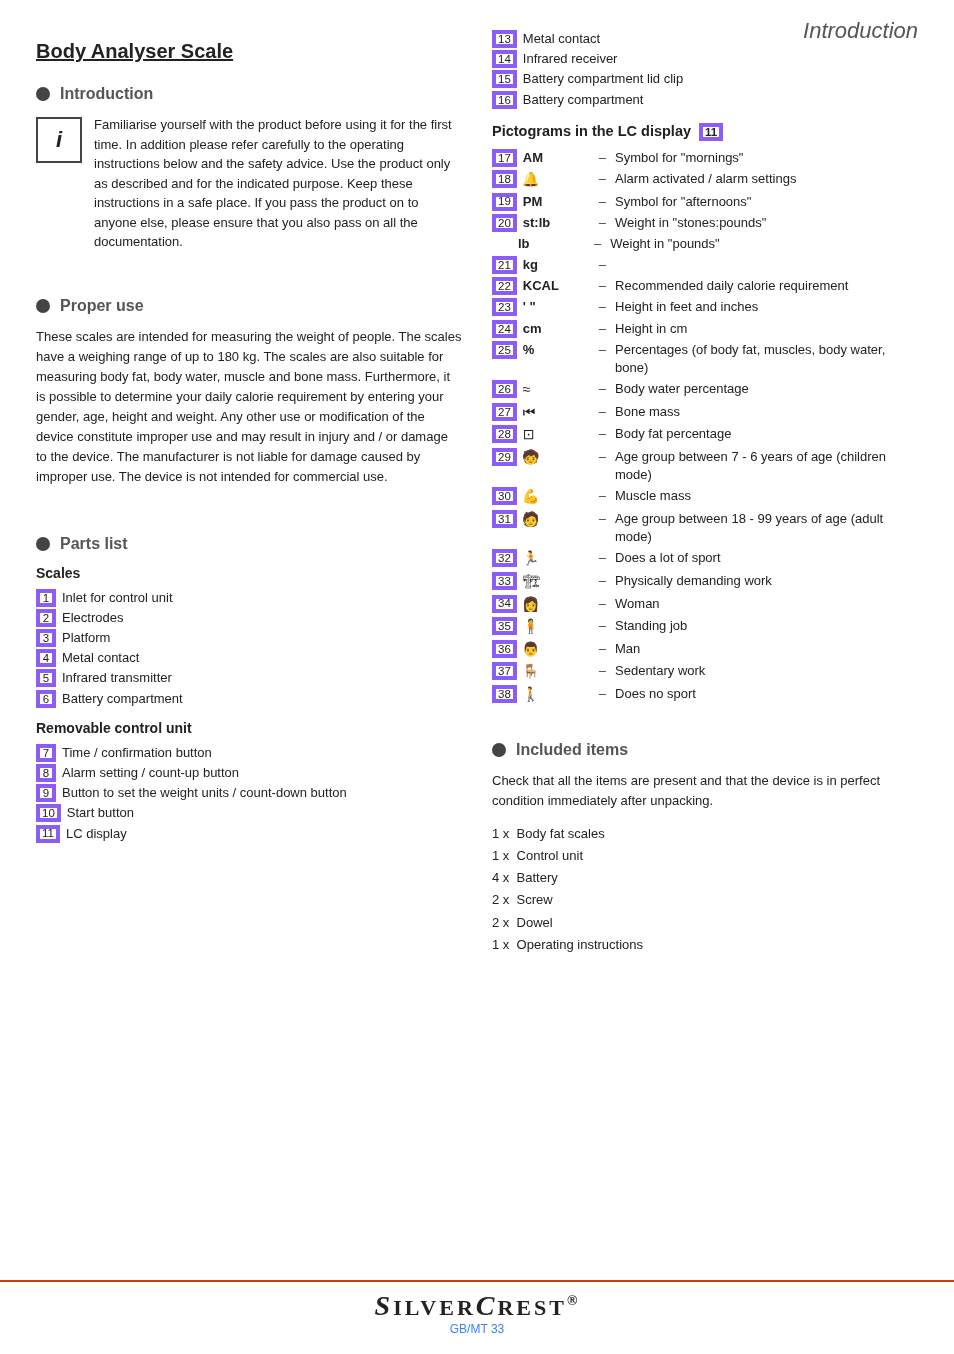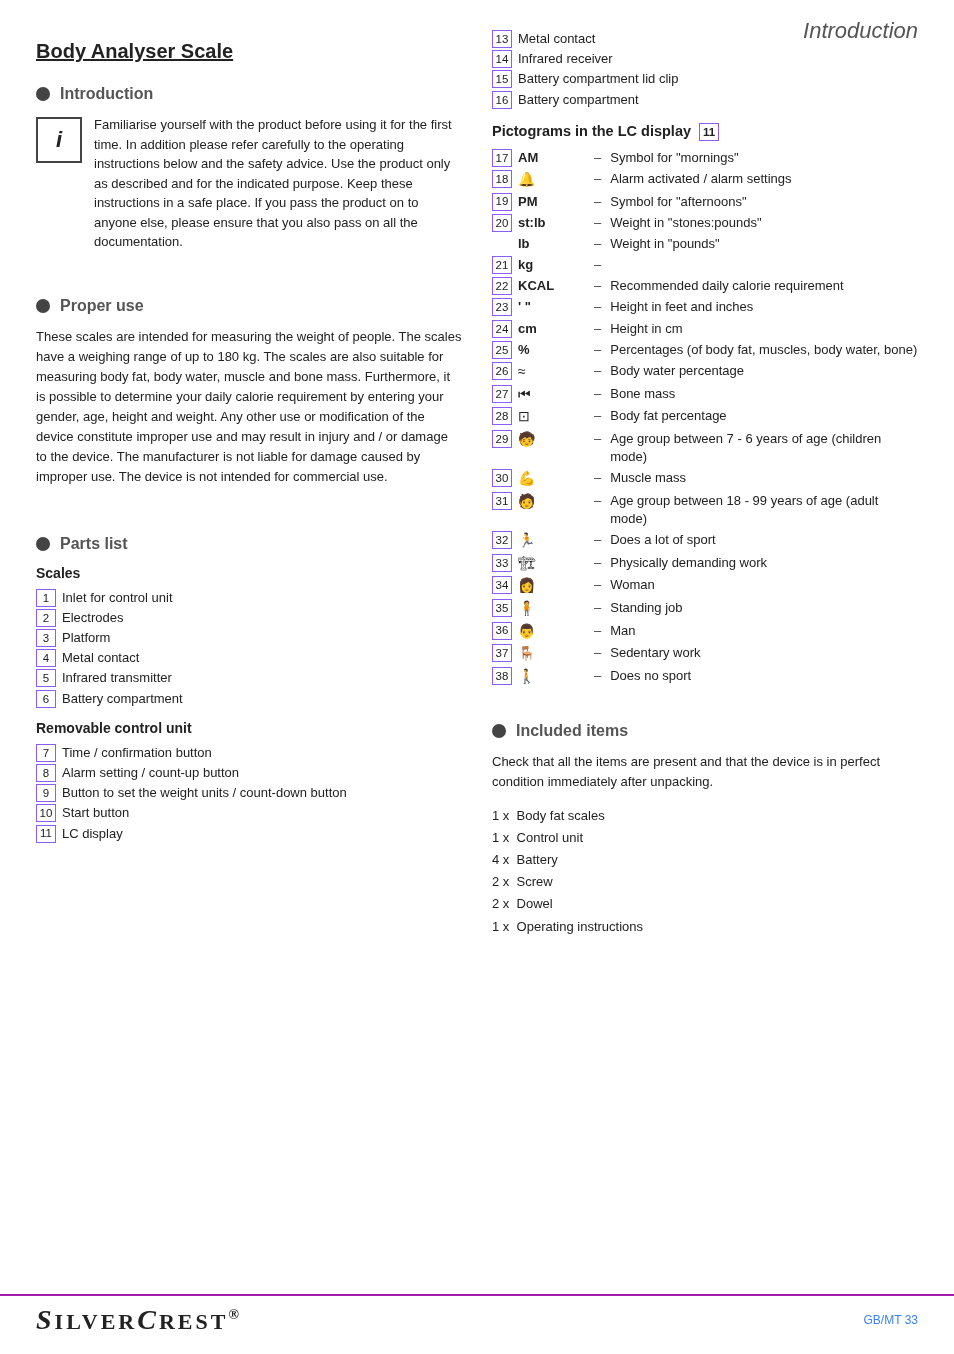--- a/index.html
+++ b/index.html
@@ -104,21 +104,21 @@
     }
     .numbered-list li {
       display: flex;
       align-items: flex-start;
       gap: 6px;
       font-size: 13px;
       margin-bottom: 2px;
       line-height: 1.4;
     }
     .num-box {
-      border: 1px solid #8b5cf6;
+      border: 4px solid #8b5cf6;
       min-width: 20px;
       height: 18px;
       display: inline-flex;
       align-items: center;
       justify-content: center;
       font-size: 11.5px;
       flex-shrink: 0;
       padding: 0 2px;
     }
     
@@ -166,22 +166,23 @@
     }
     .footer {
       position: absolute;
       bottom: 18px;
       left: 0;
       right: 0;
       display: flex;
       align-items: center;
       justify-content: space-between;
       padding: 0 36px;
-      border-top: 2px solid #a21caf;
+      border-top: 2px solid #c2410c;
       padding-top: 8px;
+      flex-direction: column;
     }
     .brand-name {
       font-size: 26px;
       font-weight: bold;
       letter-spacing: 2px;
       font-family: 'Times New Roman', serif;
     }
     .brand-name span {
       font-style: italic;
     }

